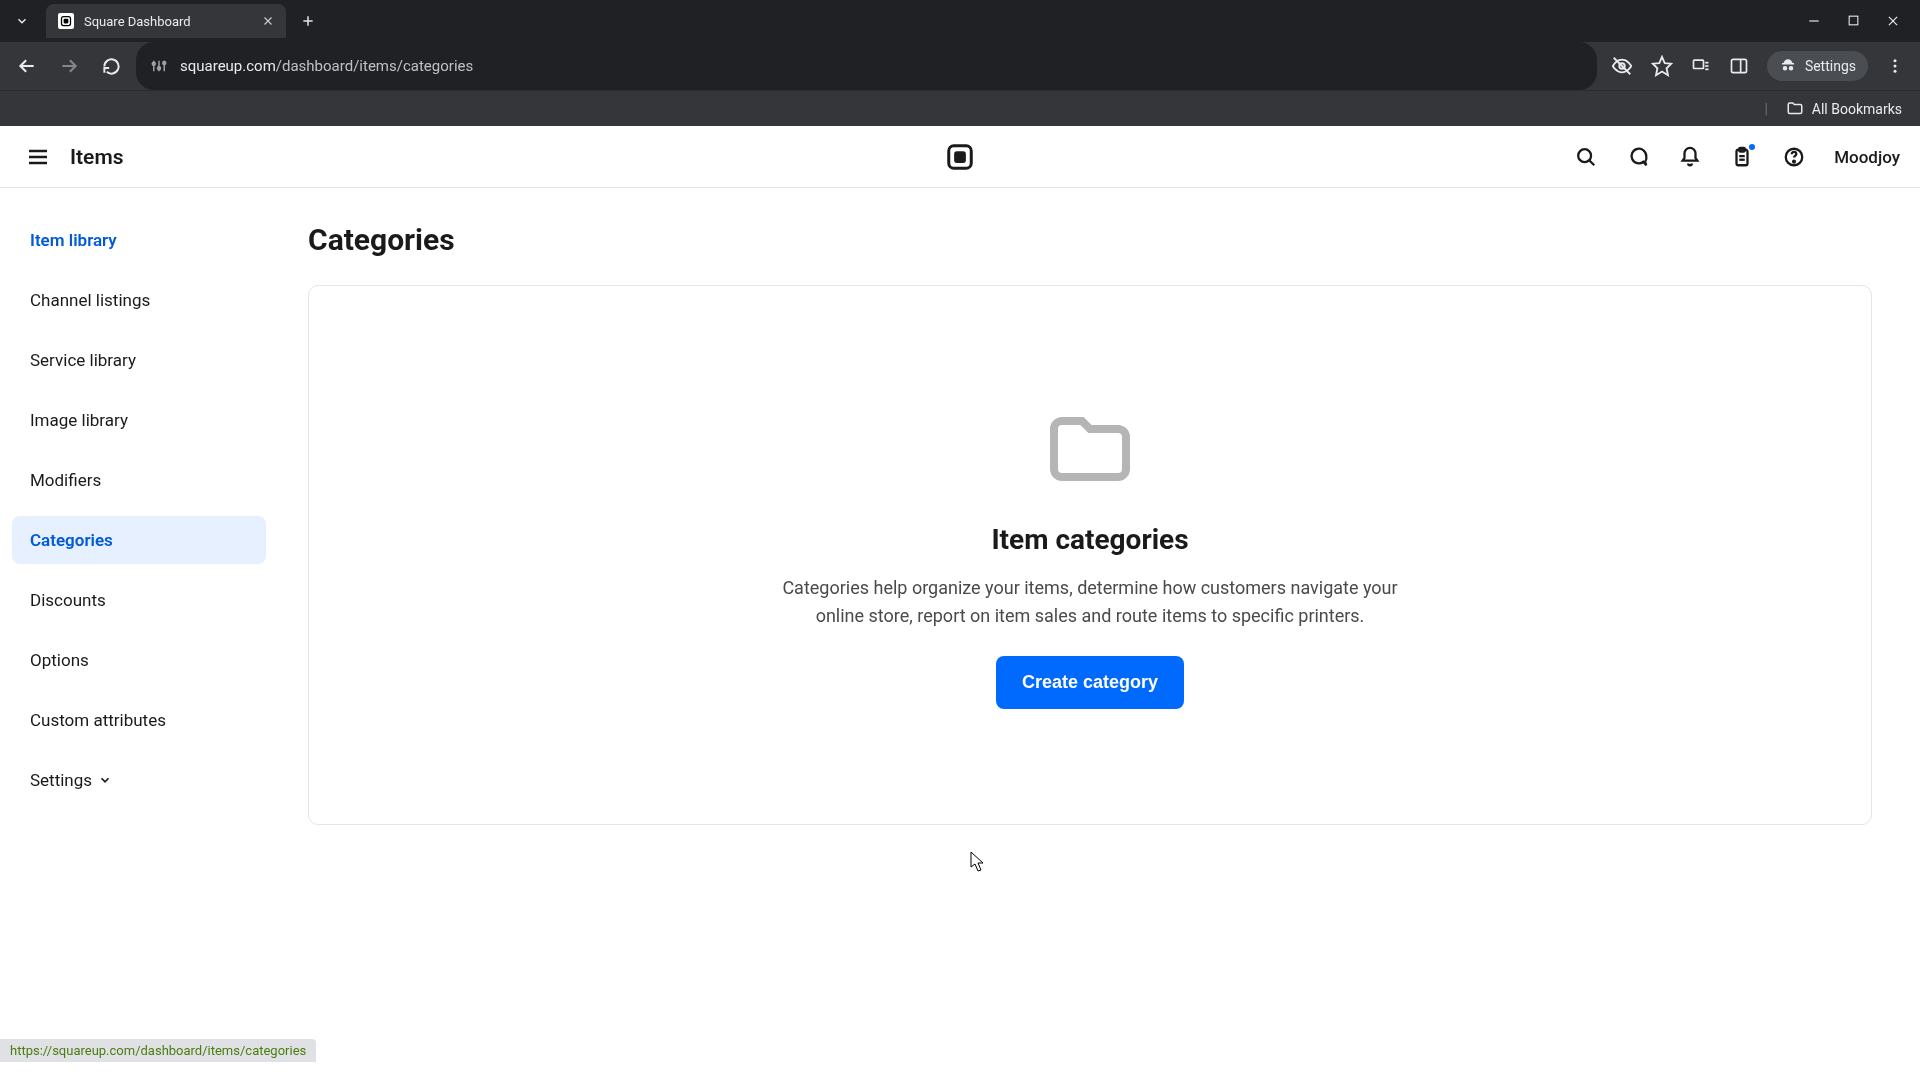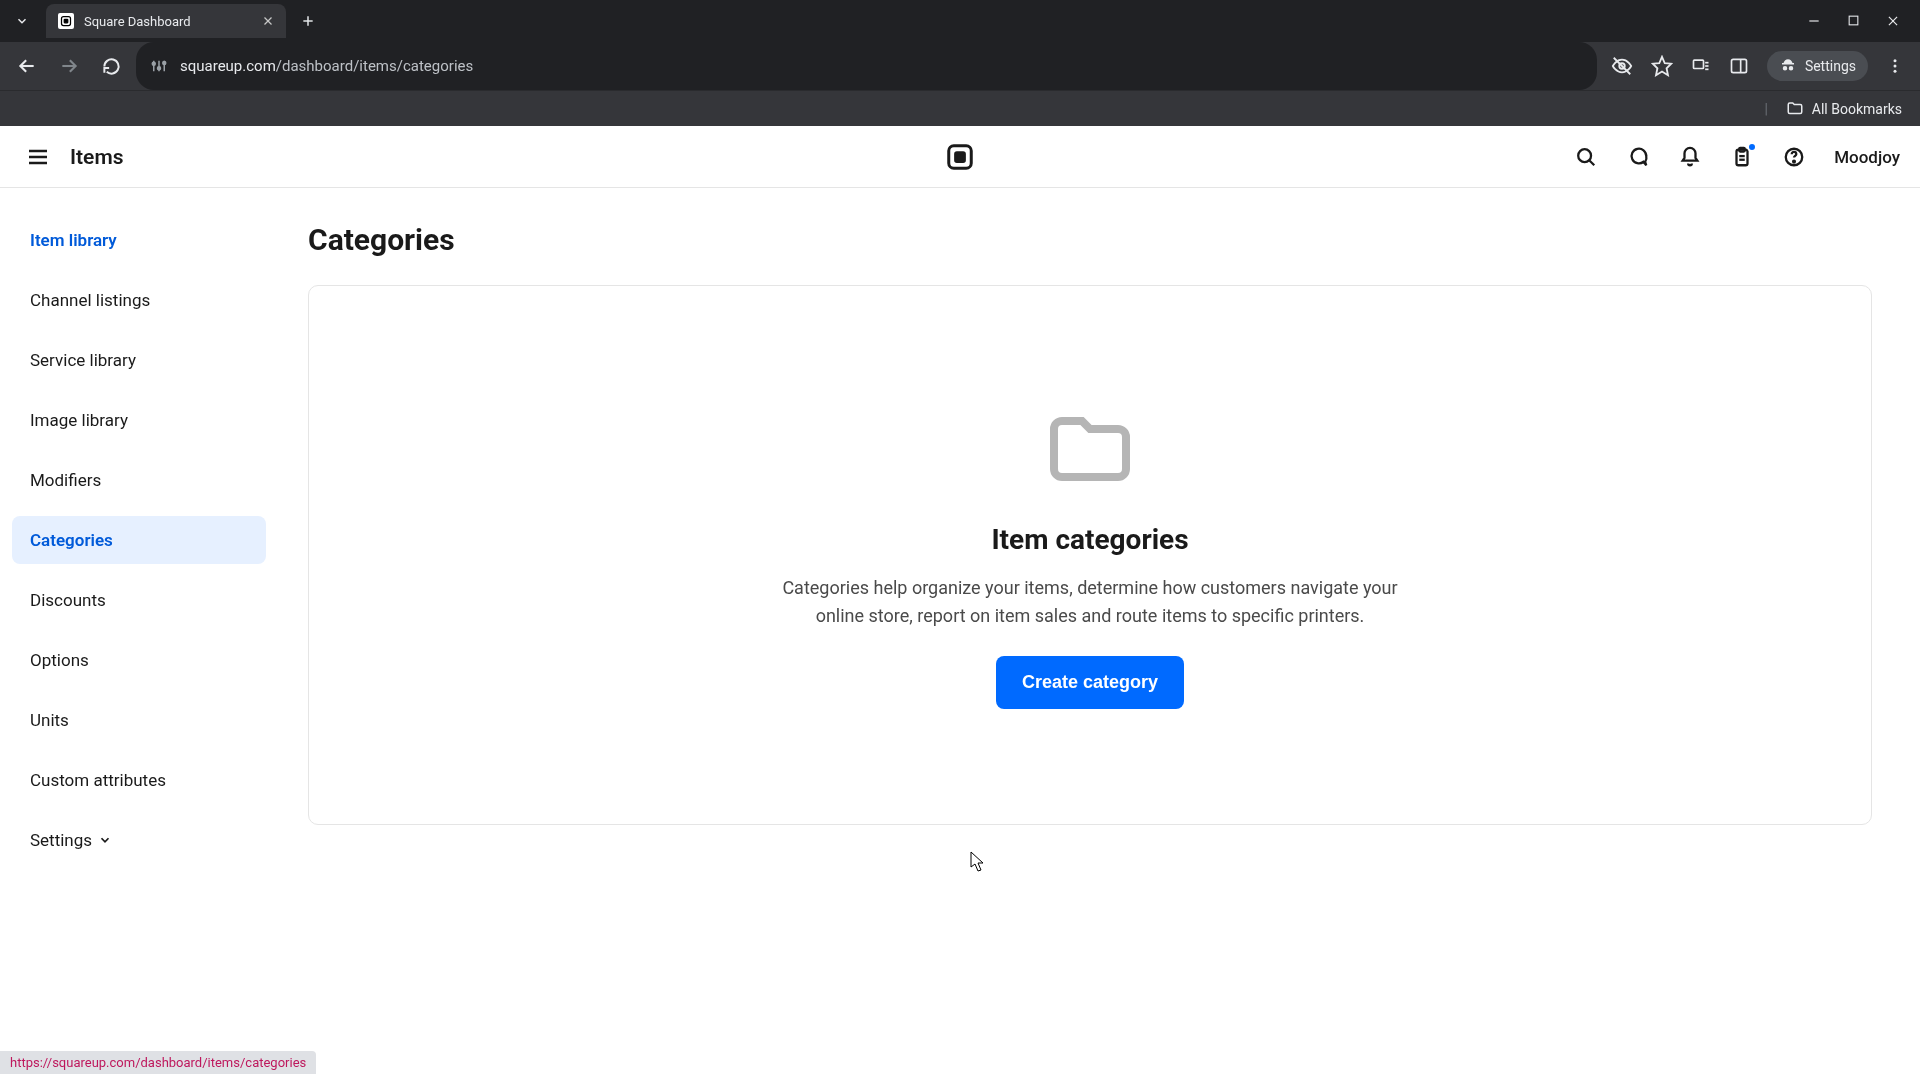--- a/index.html
+++ b/index.html
@@ -182,22 +182,22 @@
   font-size:18px; color:#4a4a4a; text-align:center;
   max-width:660px; line-height:1.55; margin-bottom:26px;
 }
 .primary-btn {
   background:#006aff; color:#fff; border:none;
   padding:16px 26px; font-size:18px; font-weight:600;
   border-radius:8px; cursor:pointer;
 }
 
 .status-bar {
-  position:absolute; left:0; bottom:6px;
-  background:#dfe1e5; color:#be185d;
+  position:absolute; left:0; bottom:18px;
+  background:#dfe1e5; color:#4d7c0f;
   font-size:13px; padding:4px 10px; border-top-right-radius:4px;
 }
 
 
 .cursor {
   position:absolute;
   left:970px;
   top:725px;
   width:16px; height:22px;
   pointer-events:none;
@@ -418,23 +418,20 @@
       <div class="sidebar-item active">
           <span>Categories</span>
         </div>
       <div class="sidebar-item">
           <span>Discounts</span>
         </div>
       <div class="sidebar-item">
           <span>Options</span>
         </div>
       <div class="sidebar-item">
-          <span>Units</span>
-        </div>
-      <div class="sidebar-item">
           <span>Custom attributes</span>
         </div>
       <div class="sidebar-item">
         <span>Settings</span>
         <svg width="14" height="14" viewBox="0 0 24 24" fill="none" stroke="#1a1a1a" stroke-width="3">
             <polyline points="6 9 12 15 18 9"></polyline>
           </svg>
       </div>
     </nav>
 

